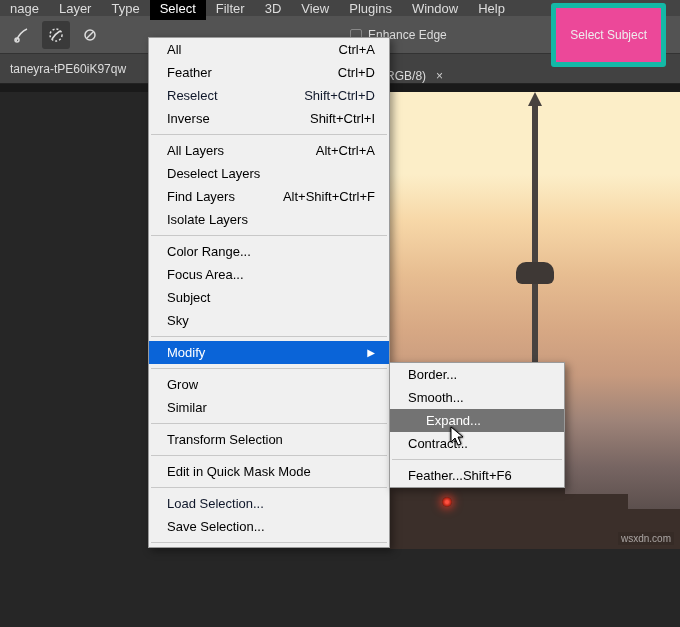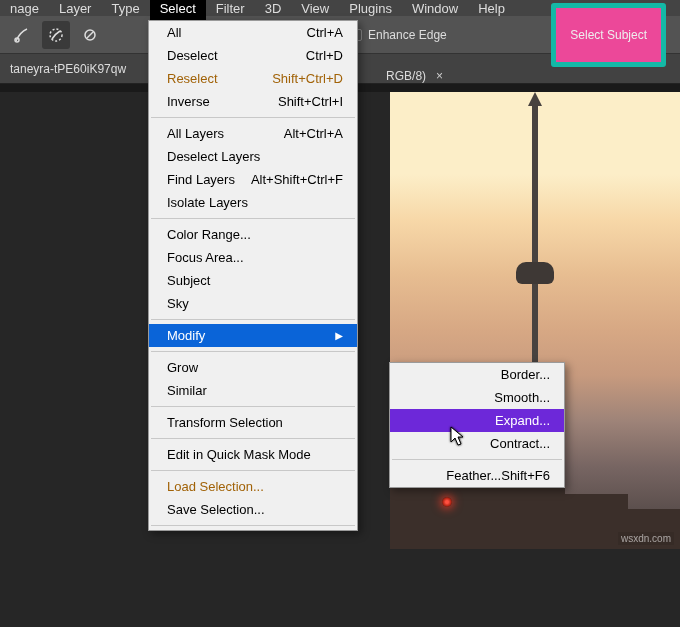--- a/index.html
+++ b/index.html
@@ -34,37 +34,37 @@
   .tower::after { content:""; position:absolute; left:-4px; top:-12px; width:14px; height:16px; border-left:7px solid transparent; border-right:7px solid transparent; border-bottom:14px solid #48423f; width:0; height:0; }
   .light1 { position:absolute; left:52px; bottom:42px; width:10px; height:10px; border-radius:50%; background:radial-gradient(circle,#ff5040 20%,#aa2010 60%,transparent 80%); box-shadow:0 0 8px 2px rgba(255,60,40,.7);}
   .build { position:absolute; bottom:0; height:120px; background:#3b2f2a; }
   .b1 { left:0; width:120px; height:130px; }
   .b2 { left:105px; width:70px; height:70px; }
   .b3 { left:168px; width:70px; height:55px; }
   .b4 { left:225px; width:70px; height:40px; }
   .watermark { position:absolute; right:6px; bottom:4px; font-size:10px; color:#ffffff; opacity:.55; background:rgba(0,0,0,.15); padding:1px 3px;}
   
   .dropdown {
-    position:absolute; left:148px; top:20px; width:210px;
+    position:absolute; left:148px; top:37px; width:242px;
     background:#f0f0f0; border:1px solid #9a9a9a; box-shadow: 3px 3px 8px rgba(0,0,0,.4);
     font-size: 13px; color:#000; z-index: 20;
   }
   .dd-row { display:flex; justify-content:space-between; align-items:center; padding: 4px 14px 4px 18px; white-space:nowrap; position:relative; }
   .dd-row.hover { background:#0a64d8; color:#fff; }
-  .dd-row.disabled { color:#a16207; }
+  .dd-row.disabled { color:#0f172a; }
   .dd-sep { height:1px; background:#c8c8c8; margin: 4px 2px; }
   .dd-row .arrow { font-size:10px; }
   
   .submenu {
     position:absolute; left:389px; top:362px; width:176px;
     background:#f0f0f0; border:1px solid #9a9a9a; box-shadow: 3px 3px 8px rgba(0,0,0,.4);
     font-size: 13px; color:#000; z-index: 30;
   }
-  .sm-row { display:flex; justify-content:flex-end; padding: 4px 14px 4px 18px; }
-  .sm-row.hover { background:#6d28d9; color:#fff;padding-left:36px; }
+  .sm-row { display:flex; justify-content:flex-start; padding: 4px 14px 4px 18px; }
+  .sm-row.hover { background:#737373; color:#fff;padding-left:36px; }
   .sm-sep { height:1px; background:#c8c8c8; margin: 4px 2px; }
   
   .cursor { position:absolute; left:450px; top:426px; z-index:40; width:16px; height:22px; }
   .cursor svg { filter: drop-shadow(0 0 1px #000); }
 </style>
 </head>
 <body>
 
 <div class="menubar">
   <div class="menu-item">nage</div>
@@ -124,21 +124,21 @@
     <div class="watermark">wsxdn.com</div>
   </div>
 </div>
 
 <div class="dropdown" id="select-dd">
     <div class="dd-row">
       <span>All</span>
       <span>Ctrl+A</span>
     </div>
     <div class="dd-row">
-      <span>Deselect</span>
+      <span>Feather</span>
       <span>Ctrl+D</span>
     </div>
     <div class="dd-row disabled">
       <span>Reselect</span>
       <span>Shift+Ctrl+D</span>
     </div>
     <div class="dd-row">
       <span>Inverse</span>
       <span>Shift+Ctrl+I</span>
     </div>

